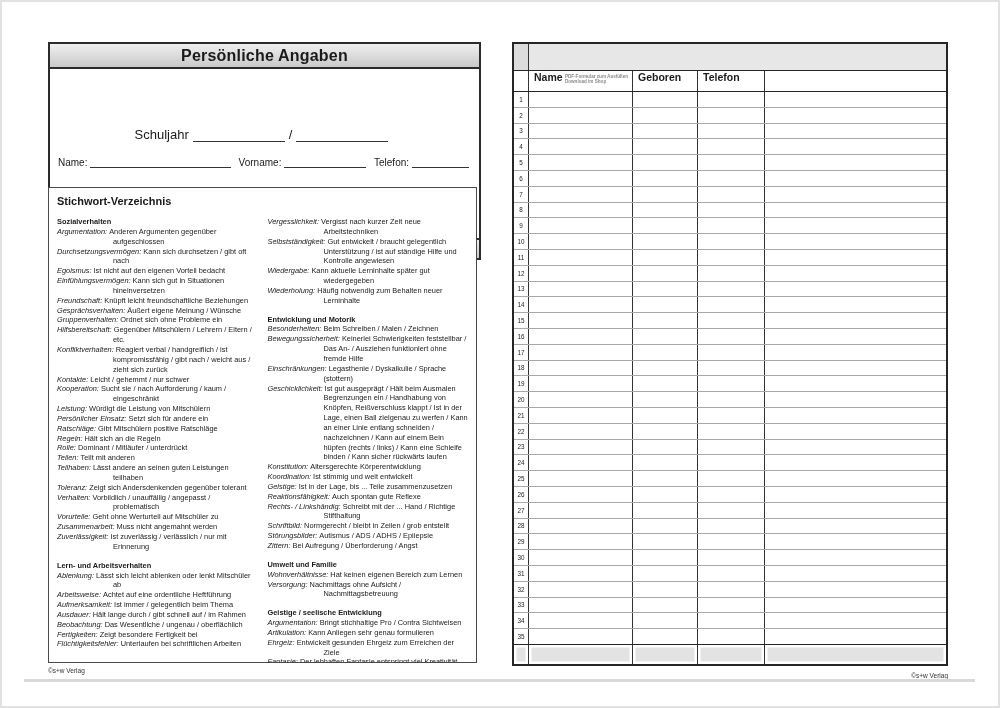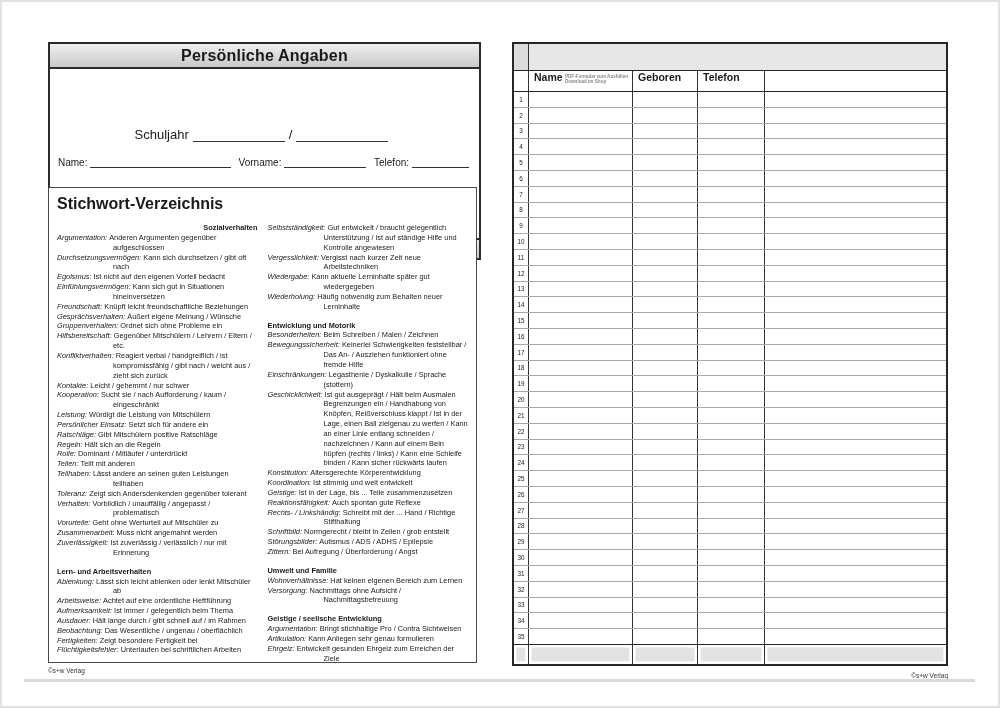--- a/index.html
+++ b/index.html
@@ -19,25 +19,25 @@
   .fgroup{display:flex;align-items:flex-end;}
   .fgroup .lbl{white-space:nowrap;padding-right:3px;}
   .fgroup .line{border-bottom:1px solid #333;height:11px;flex:1;}
   .g-name{flex:0 0 42%;justify-content:space-between;}.g-vorname{flex:0 0 31%;padding-left:8px;}.g-telefon{flex:1;padding-left:8px;}
   .g-adresse{flex:0 0 74%;font-family:Liberation Serif, serif;}.g-email{flex:1;padding-left:8px;}
   .g-schule{flex:1;}
   .noticebar{height:18px;background:linear-gradient(#efefef,#c9c9c9);border-top:2px solid #2b2b2b;
              display:flex;align-items:center;justify-content:center;font-size:10.8px;font-weight:600;}
   .boxB{position:absolute;left:8px;top:157px;width:429px;height:476px;border:1px solid #4a4a4a;background:#fff;
         padding:5px 8px;box-sizing:border-box;overflow:hidden;}
-  .kw-title{font-size:16px;font-weight:bold;margin:2px 0 10px 0;}
+  .kw-title{font-size:11px;font-weight:bold;margin:2px 0 10px 0;}
   .kw-cols{display:flex;gap:10px;}
   .kw-col{width:202px;font-size:7.4px;line-height:9.85px;}
   .kw-sec{font-weight:bold;margin-top:9px;}
-  .kw-sec.first{margin-top:0;text-align:right;}
+  .kw-sec.first{margin-top:0;}
   .kw{padding-left:56px;text-indent:-56px;}
   .kw i{font-style:italic;}
   .pfoot-left{position:absolute;left:8px;top:637px;font-size:6.5px;color:#333;}
 
   
   .page-right{position:absolute;left:510px;top:30px;width:452px;height:650px;background:#fff;}
   .ktable{position:absolute;left:2px;top:12px;width:436px;height:624px;border:2px solid #262626;
           box-sizing:border-box;display:flex;flex-direction:column;background:#fff;}
   .t-hrow1{height:26px;display:flex;background:#e7e7e7;border-bottom:1.5px solid #262626;flex:0 0 auto;}
   .t-hrow2{height:20px;display:flex;background:#fff;border-bottom:1.5px solid #262626;flex:0 0 auto;}
@@ -142,22 +142,22 @@
             <div class="kw-sec">Lern- und Arbeitsverhalten</div>
             <div class="kw"><i>Ablenkung: </i>Lässt sich leicht ablenken oder lenkt Mitschüler ab</div>
             <div class="kw"><i>Arbeitsweise: </i>Achtet auf eine ordentliche Heftführung</div>
             <div class="kw"><i>Aufmerksamkeit: </i>Ist immer / gelegentlich beim Thema</div>
             <div class="kw"><i>Ausdauer: </i>Hält lange durch / gibt schnell auf / im Rahmen</div>
             <div class="kw"><i>Beobachtung: </i>Das Wesentliche / ungenau / oberflächlich</div>
             <div class="kw"><i>Fertigkeiten: </i>Zeigt besondere Fertigkeit bei</div>
             <div class="kw"><i>Flüchtigkeitsfehler: </i>Unterlaufen bei schriftlichen Arbeiten</div>
           </div>
         <div class="kw-col" id="kwcol1">
+            <div class="kw"><i>Vergesslichkeit: </i>Vergisst nach kurzer Zeit neue Arbeitstechniken</div>
             <div class="kw"><i>Selbstständigkeit: </i>Gut entwickelt / braucht gelegentlich Unterstützung / ist auf ständige Hilfe und Kontrolle angewiesen</div>
-            <div class="kw"><i>Vergesslichkeit: </i>Vergisst nach kurzer Zeit neue Arbeitstechniken</div>
             <div class="kw"><i>Wiedergabe: </i>Kann aktuelle Lerninhalte später gut wiedergegeben</div>
             <div class="kw"><i>Wiederholung: </i>Häufig notwendig zum Behalten neuer Lerninhalte</div>
             <div class="kw-sec">Entwicklung und Motorik</div>
             <div class="kw"><i>Besonderheiten: </i>Beim Schreiben / Malen / Zeichnen</div>
             <div class="kw"><i>Bewegungssicherheit: </i>Keinerlei Schwierigkeiten feststellbar / Das An- / Ausziehen funktioniert ohne fremde Hilfe</div>
             <div class="kw"><i>Einschränkungen: </i>Legasthenie / Dyskalkulie / Sprache (stottern)</div>
             <div class="kw"><i>Geschicklichkeit: </i>Ist gut ausgeprägt / Hält beim Ausmalen Begrenzungen ein / Handhabung von Knöpfen, Reißverschluss klappt / Ist in der Lage, einen Ball zielgenau zu werfen / Kann an einer Linie entlang schneiden / nachzeichnen / Kann auf einem Bein hüpfen (rechts / links) / Kann eine Schleife binden / Kann sicher rückwärts laufen</div>
             <div class="kw"><i>Konstitution: </i>Altersgerechte Körperentwicklung</div>
             <div class="kw"><i>Koordination: </i>Ist stimmig und weit entwickelt</div>
             <div class="kw"><i>Geistige: </i>Ist in der Lage, bis ... Teile zusammenzusetzen</div>

